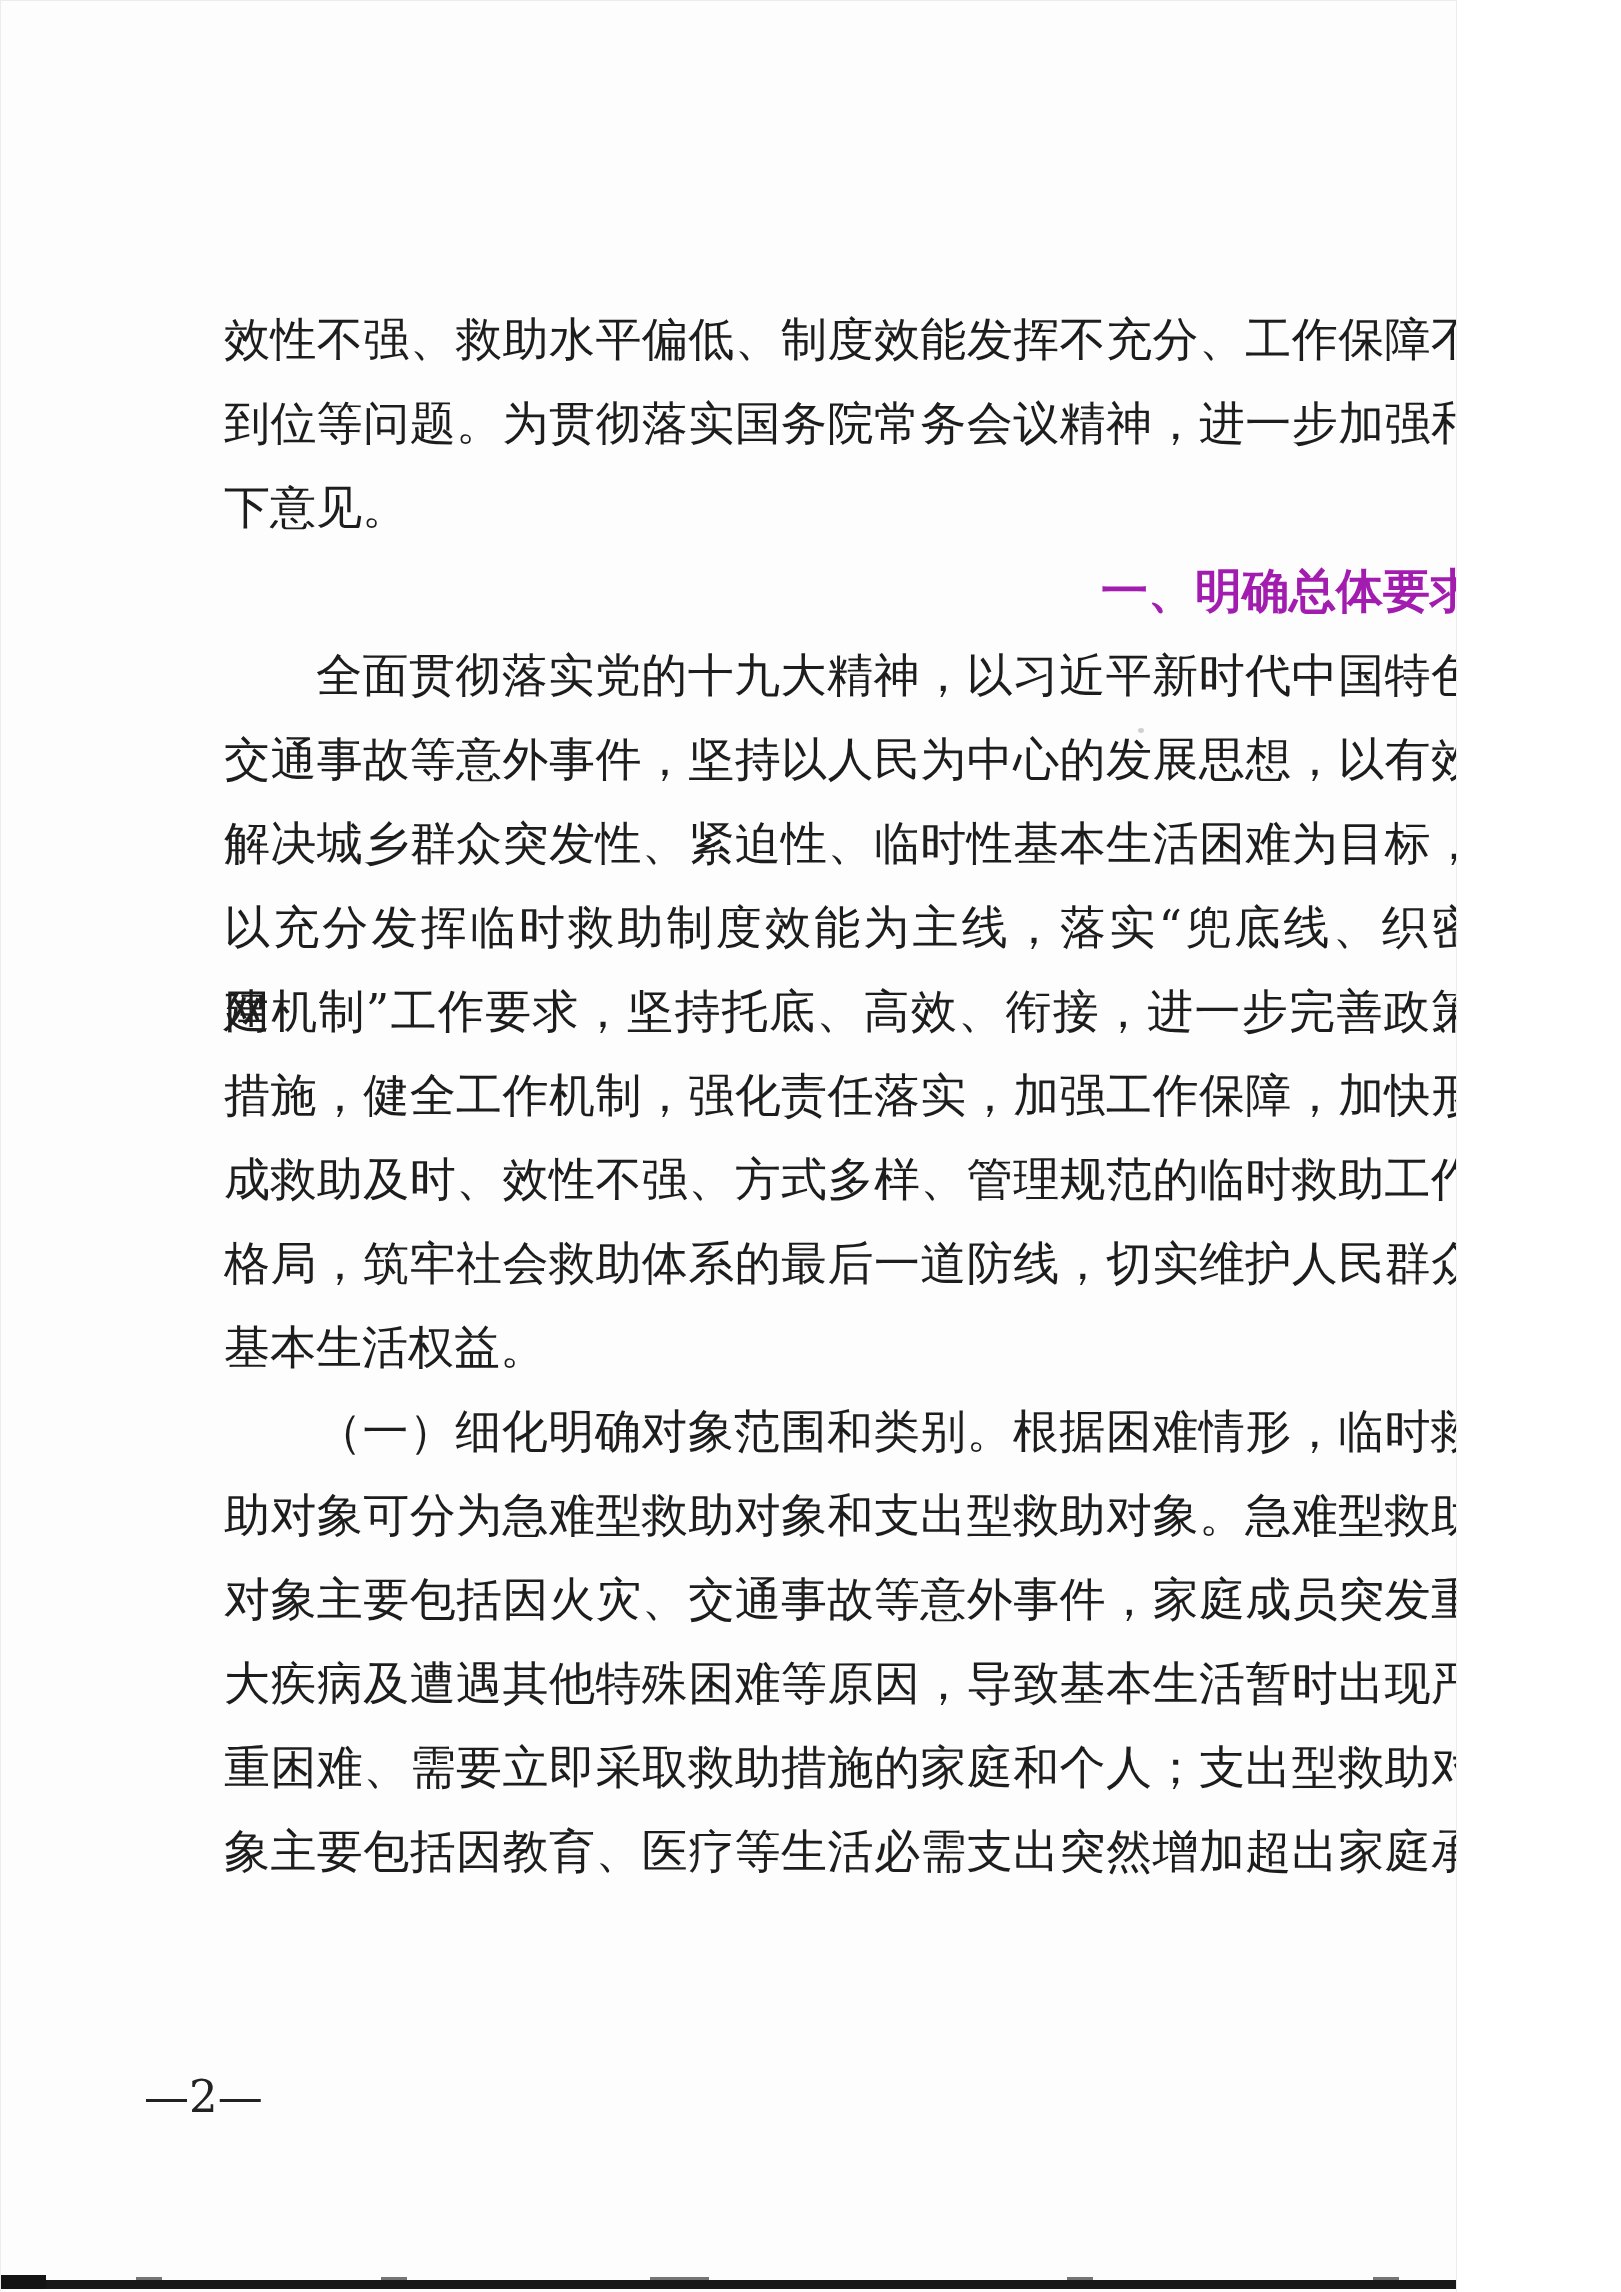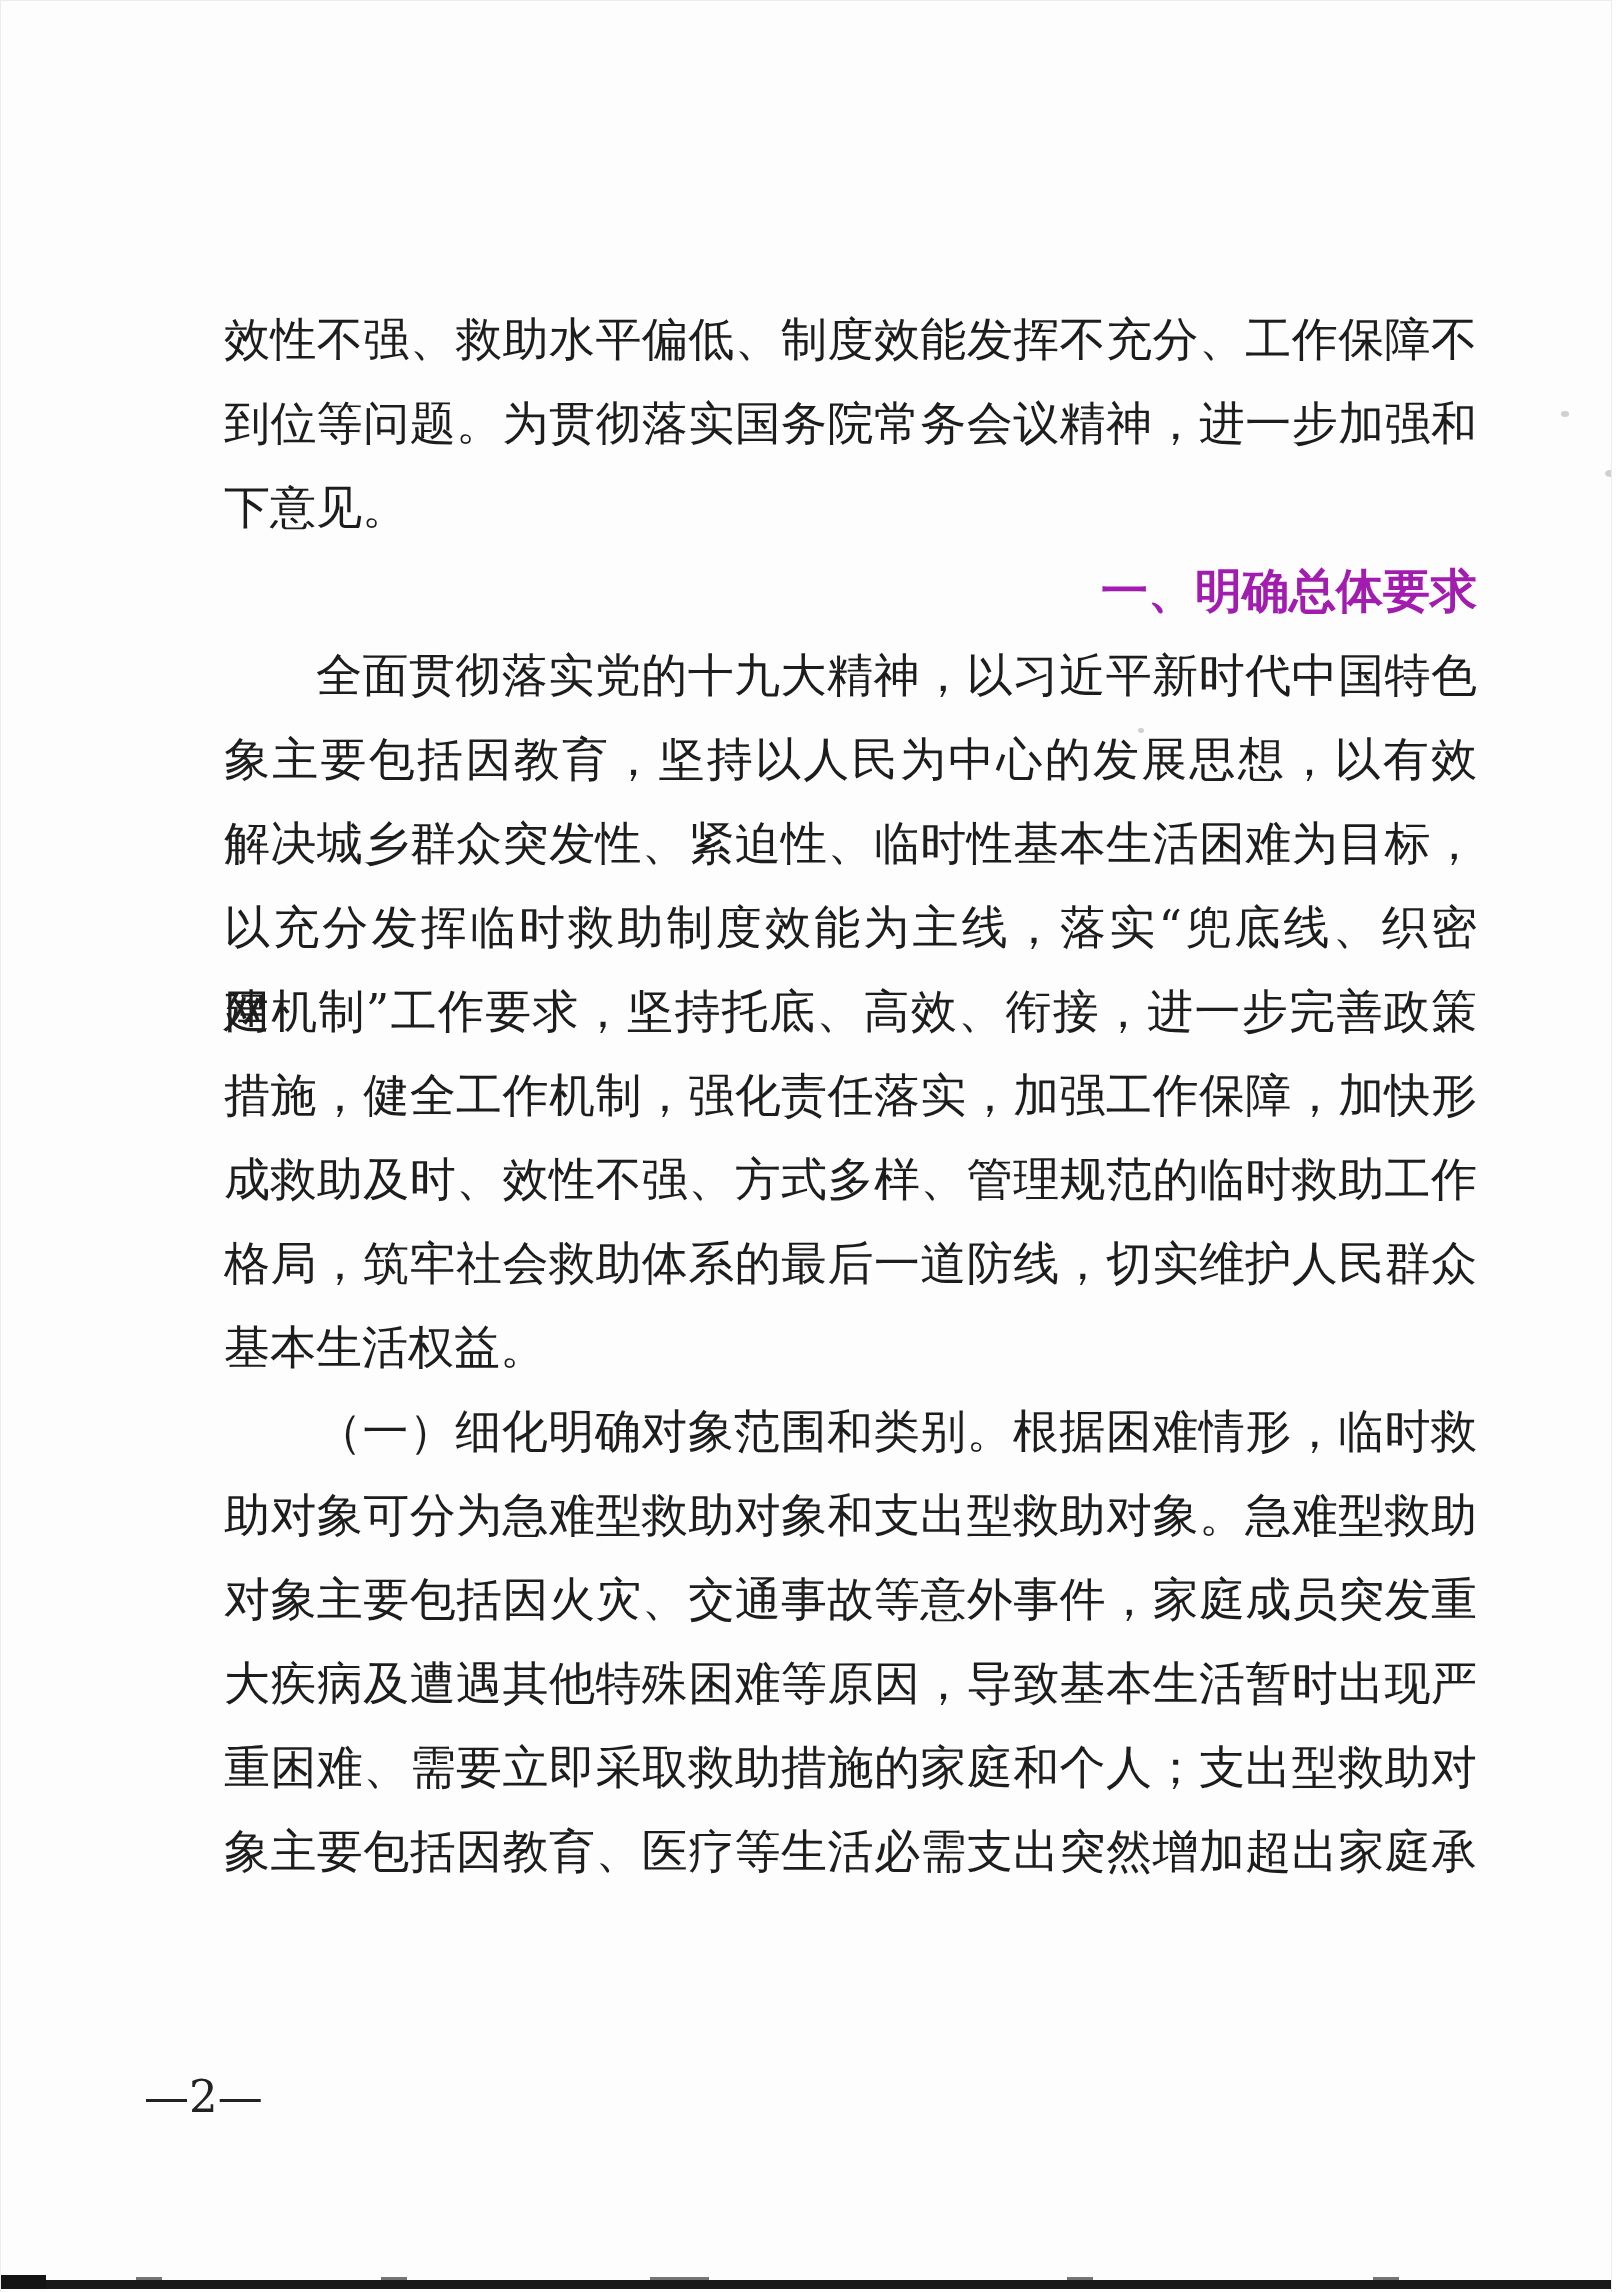--- a/index.html
+++ b/index.html
@@ -2,21 +2,21 @@
 <html><head>
 <meta charset="utf-8">
 <style>
   html, body {
     margin: 0;
     padding: 0;
     background: #ffffff;
   }
   .page {
     position: relative;
-    width: 1612px;
+    width: 1457px;
     height: 2293px;
     background: #fdfdfd;
     overflow: hidden;
     box-sizing: border-box;
     border: 1px solid #ececec;
     color: #1d1d1d;
     font-family: "DejaVu Serif", "Liberation Serif", serif;
   }
   .content {
     position: absolute;
@@ -101,21 +101,21 @@
 
   <div class="content" id="doc-content">
       <div>
         <div class="line">效性不强、救助水平偏低、制度效能发挥不充分、工作保障不</div>
         <div class="line">到位等问题。为贯彻落实国务院常务会议精神，进一步加强和</div>
         <div class="line short">下意见。</div>
       </div>
       <div class="heading">一、明确总体要求</div>
       <div>
         <div class="line first-indent">全面贯彻落实党的十九大精神，以习近平新时代中国特色</div>
-        <div class="line">象主要包括因教育，坚持以人民为中心的发展思想，以有效</div>
+        <div class="line">交通事故等意外事件，坚持以人民为中心的发展思想，以有效</div>
         <div class="line">解决城乡群众突发性、紧迫性、临时性基本生活困难为目标，</div>
         <div class="line">以充分发挥临时救助制度效能为主线，落实“兜底线、织密网、</div>
         <div class="line">建机制”工作要求，坚持托底、高效、衔接，进一步完善政策</div>
         <div class="line">措施，健全工作机制，强化责任落实，加强工作保障，加快形</div>
         <div class="line">成救助及时、效性不强、方式多样、管理规范的临时救助工作</div>
         <div class="line">格局，筑牢社会救助体系的最后一道防线，切实维护人民群众</div>
         <div class="line short">基本生活权益。</div>
       </div>
       <div>
         <div class="line first-indent">（一）细化明确对象范围和类别。根据困难情形，临时救</div>

